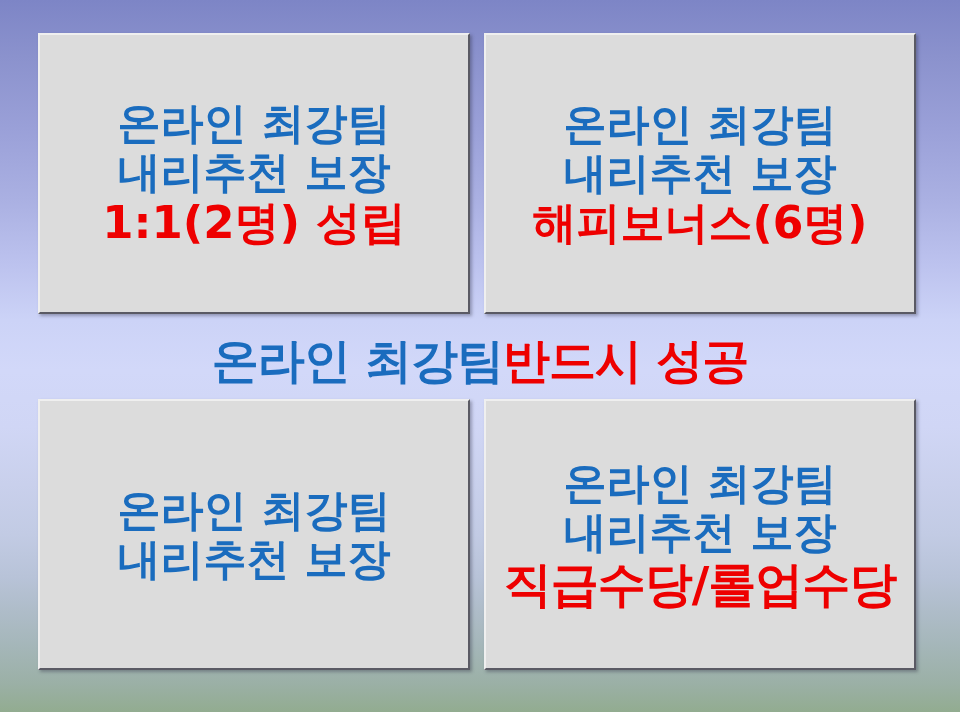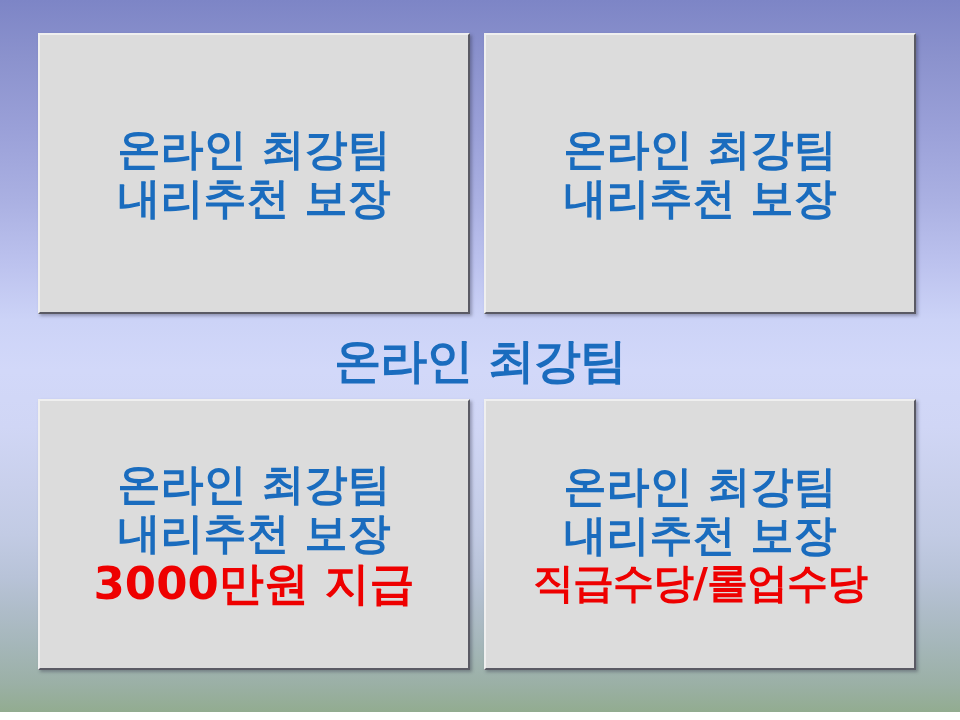--- a/index.html
+++ b/index.html
@@ -70,21 +70,21 @@
 
   .pline.blue  { color: #1a6cbe; }
   .pline.red   { color: #ee0000; }
 
   .pline.l1, .pline.l2 { font-size: 43px; margin: 3px 0; }
   .pline.l3, .pline.l4 { font-size: 45px; margin: 3px 0; }
 
   
   .pline.fit-6   { font-size: 44px; }
   .pline.fit-42  { font-size: 43px; }
-  .pline.fit-sudang { font-size: 41px; letter-spacing: -1px; }
+  .pline.fit-sudang { font-size: 48px; letter-spacing: -1px; }
 
   .small-jjuk {
     font-size: 23px;
     vertical-align: 4px;
     letter-spacing: 0px;
   }
 
   
   #banner {
     position: absolute;
@@ -108,35 +108,37 @@
   .seg-red   { color: #ee0000; }
 </style>
 </head>
 <body>
 
 <div id="slide">
 
   <div class="panel panel-tl">
     <span class="pline l1 blue">온라인  최강팀</span>
     <span class="pline l2 blue">내리추천  보장</span>
+    <span class="pline l3 red">1:1(2명) 성립</span>
   </div>
 
   <div class="panel panel-tr">
     <span class="pline l1 blue">온라인  최강팀</span>
     <span class="pline l2 blue">내리추천  보장</span>
+    <span class="pline l3 red fit-6">해피보너스(6명)</span>
   </div>
 
   <div id="banner">
     <span class="seg-blue">온라인 최강팀</span>
+      <span class="seg-red">반드시 성공</span>
   </div>
 
   <div class="panel panel-bl">
     <span class="pline l1 blue">온라인  최강팀</span>
     <span class="pline l2 blue">내리추천  보장</span>
-    <span class="pline l4 red">3000만원 지급</span>
   </div>
 
   <div class="panel panel-br">
     <span class="pline l1 blue">온라인  최강팀</span>
     <span class="pline l2 blue">내리추천  보장</span>
     <span class="pline l3 red fit-sudang">직급수당/롤업수당</span>
   </div>
 
 </div>
 

